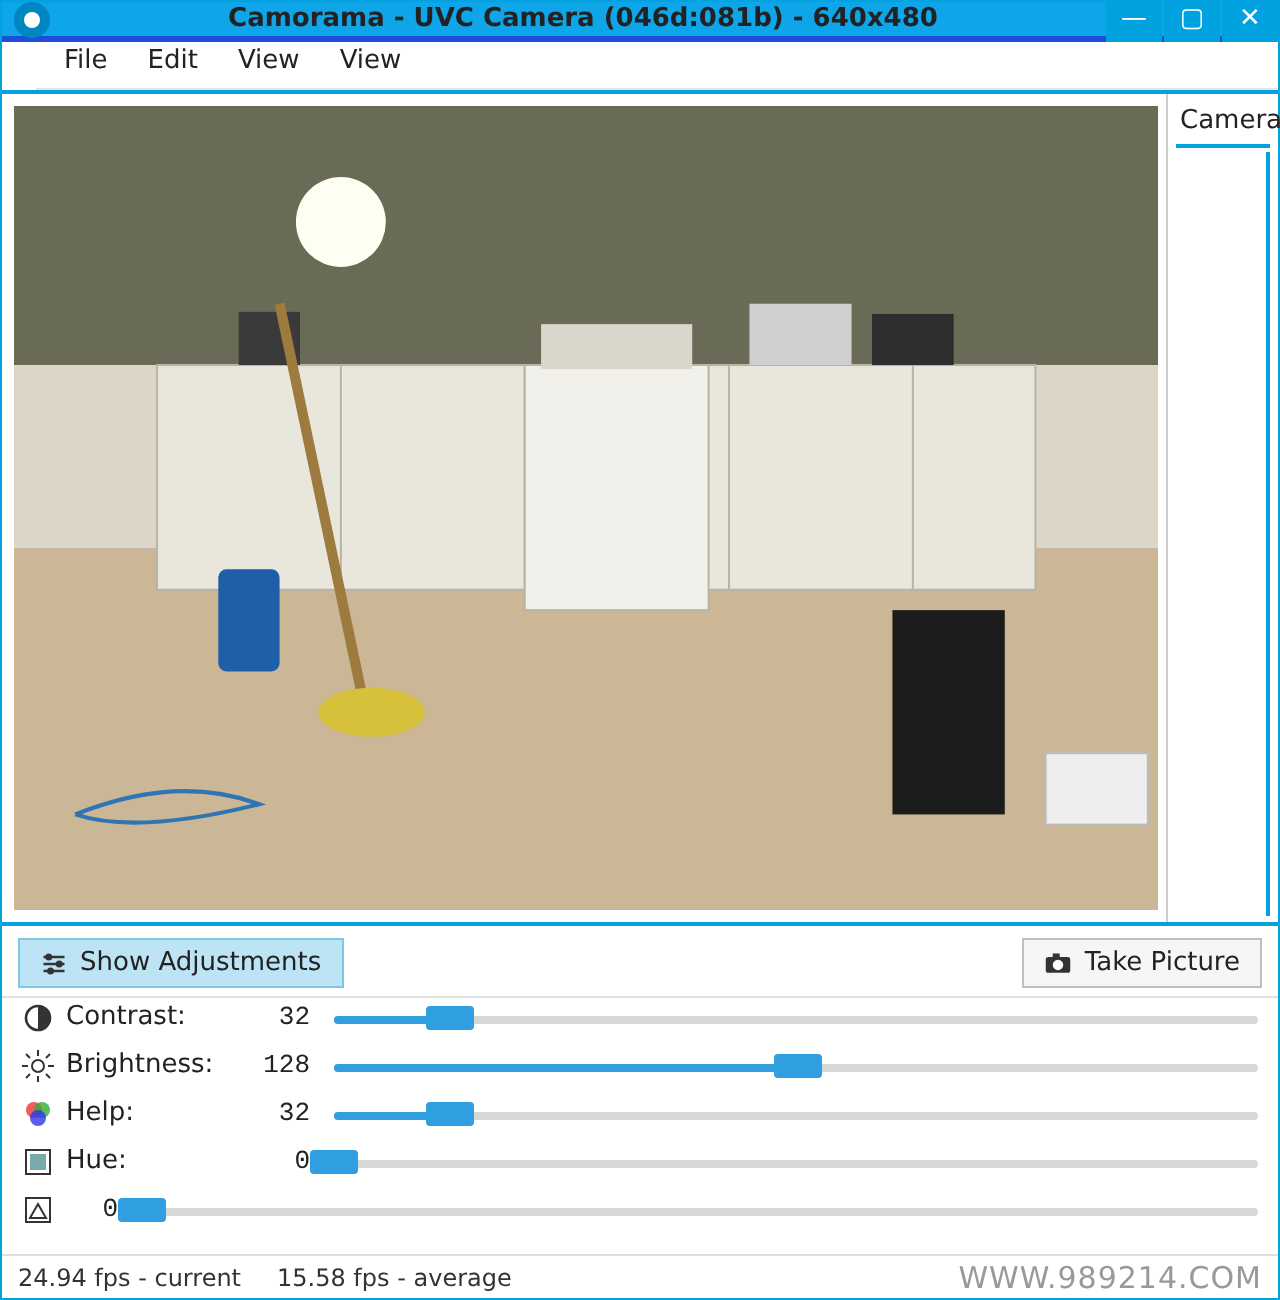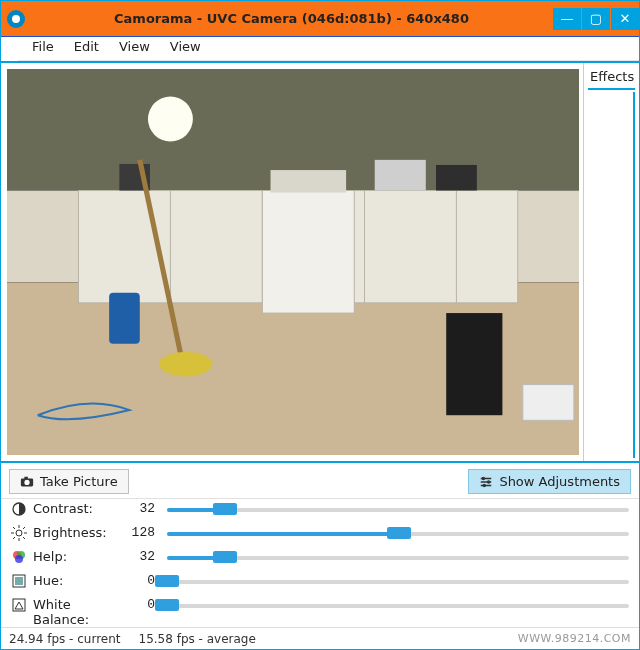--- a/index.html
+++ b/index.html
@@ -1,19 +1,19 @@
 <!DOCTYPE html>
 <html><head>
 <meta charset="utf-8">
 <style>
   * { box-sizing: border-box; }
   html, body { margin:0; padding:0; font-family: "DejaVu Sans","Segoe UI",sans-serif; font-size:13px; color:#222; background:#fff; }
   .window { width:640px; height:650px; border:1px solid #00a3e0; display:flex; flex-direction:column; }
   
-  .titlebar { height:36px; background:#f97316; display:flex; align-items:center; border-bottom:1px solid #1d4ed8; }
+  .titlebar { height:20px; background:#0ea5e9; display:flex; align-items:center; border-bottom:3px solid #1d4ed8; }
   .titlebar .app-icon { width:18px; height:18px; margin:0 6px; background:#0086c3; border-radius:50%; position:relative; }
   .titlebar .app-icon:after { content:""; position:absolute; width:8px; height:8px; background:#fff; border-radius:50%; top:5px; left:5px; }
   .titlebar .title { flex:1; text-align:center; font-weight:bold; font-size:13px; }
   .titlebar .winbtns { display:flex; }
   .titlebar .winbtn { width:28px; height:22px; display:flex; align-items:center; justify-content:center; background:#00a3e0; color:#fff; font-size:13px; margin-left:1px; cursor:pointer; }
   
   .menubar { height:24px; display:flex; padding:0 6px; gap:4px; border-bottom:1px solid #e5e5e5;margin-left:17px; }
   .menubar .mitem { padding:2px 8px; cursor:pointer; }
   
   .middle { flex:1; display:flex; border:2px solid #00a3e0; border-left:none; border-right:none; min-height:0; }
@@ -34,21 +34,21 @@
   .row .ricon { width:16px; height:16px; display:flex; align-items:center; justify-content:center; }
   .row .rlabel { width:90px; }
   .row .rval { width:32px; text-align:right; padding-right:6px;font-family:Liberation Mono, monospace; }
   .slider { flex:1; position:relative; height:16px; }
   .slider .track { position:absolute; top:7px; left:0; right:0; height:4px; background:#d7d7d7; border-radius:2px; }
   .slider .fill  { position:absolute; top:7px; left:0; height:4px; background:#2f9fe0; border-radius:2px; }
   .slider .thumb { position:absolute; top:2px; width:24px; height:12px; background:#2f9fe0; border-radius:2px; transform:translateX(-12px); }
   
   .status { height:22px; border-top:1px solid #ddd; display:flex; align-items:center; padding:0 8px; font-size:12px; color:#333; justify-content:space-between; }
   .status .left { display:flex; gap:18px; }
-  .status .wm { color:#999; letter-spacing:0.5px; font-size:11px; }
+  .status .wm { color:#999; letter-spacing:0.5px; font-size:15px; }
 </style>
 </head>
 <body>
 
 <div class="window">
 
   <div class="titlebar">
     <span class="app-icon"></span>
     <span class="title">Camorama - UVC Camera (046d:081b) - 640x480</span>
     <div class="winbtns">
@@ -96,46 +96,46 @@
 
           <rect x="430" y="250" width="55" height="100" fill="#1c1c1c"></rect>
 
           <rect x="505" y="320" width="50" height="35" fill="#eeeeee" stroke="#bbbbbb"></rect>
 
           <path d="M30 350 Q80 330 120 345 Q60 360 30 350" fill="none" stroke="#2f74b5" stroke-width="2"></path>
         </svg>
       </div>
     </div>
     <div class="effects-panel">
-      <div class="eff-head">Effects</div>
+      <div class="eff-head">Camera</div>
       <div class="eff-scroll"></div>
     </div>
   </div>
 
   <div class="btnrow">
-    <div class="btn">
-      <span class="icn">
-        <svg viewBox="0 0 16 16">
-            <rect x="1" y="4" width="14" height="9" rx="1.5" fill="#333"></rect>
-            <circle cx="8" cy="8.5" r="3" fill="#fff"></circle>
-            <rect x="5" y="2" width="4" height="3" fill="#333"></rect>
-          </svg>
-      </span>
-      <span>Take Picture</span>
-    </div>
     <div class="btn active">
       <span class="icn">
         <svg viewBox="0 0 16 16">
             <path d="M2 4h12M2 8h12M2 12h12" stroke="#333" stroke-width="1.5"></path>
             <circle cx="5" cy="4" r="2" fill="#333"></circle>
             <circle cx="11" cy="8" r="2" fill="#333"></circle>
             <circle cx="6" cy="12" r="2" fill="#333"></circle>
           </svg>
       </span>
       <span>Show Adjustments</span>
+    </div>
+    <div class="btn">
+      <span class="icn">
+        <svg viewBox="0 0 16 16">
+            <rect x="1" y="4" width="14" height="9" rx="1.5" fill="#333"></rect>
+            <circle cx="8" cy="8.5" r="3" fill="#fff"></circle>
+            <rect x="5" y="2" width="4" height="3" fill="#333"></rect>
+          </svg>
+      </span>
+      <span>Take Picture</span>
     </div>
   </div>
 
   <div class="adjust">
 
     <div class="row">
       <span class="ricon">
         <svg viewBox="0 0 16 16">
             <circle cx="8" cy="8" r="6" fill="none" stroke="#333" stroke-width="1.3"></circle>
             <path d="M8 2a6 6 0 010 12z" fill="#333"></path>
@@ -208,21 +208,20 @@
       </div>
     </div>
 
     <div class="row">
       <span class="ricon">
         <svg viewBox="0 0 16 16">
             <rect x="2" y="2" width="12" height="12" fill="none" stroke="#333"></rect>
             <path d="M4 12 L8 5 L12 12 Z" fill="none" stroke="#333"></path>
           </svg>
       </span>
-      <span class="rlabel">White Balance:</span>
       <span class="rval">0</span>
       <div class="slider">
         <div class="track"></div>
           <div class="fill" style="width: 0%;"></div>
           <div class="thumb" style="left: 0%;"></div>
       </div>
     </div>
 
   </div>
 

